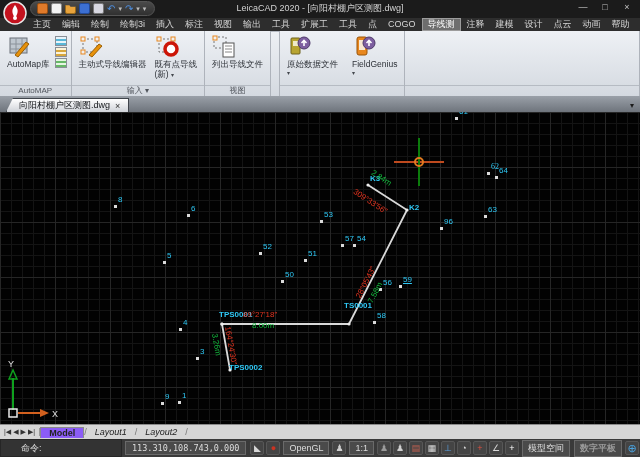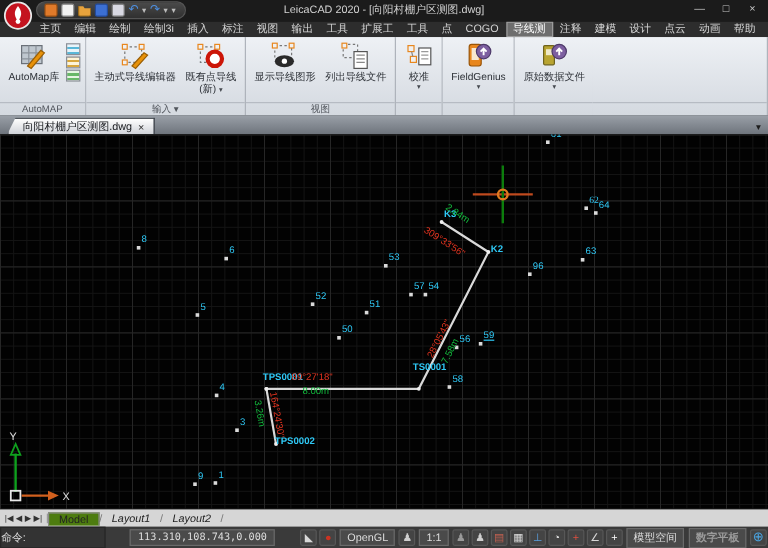--- a/index.html
+++ b/index.html
@@ -26,21 +26,21 @@
   
   .menubar { height:13px; background:#2d2d2d; display:flex; align-items:center; padding-left:28px; gap:1px; }
   .mtab { color:#d6d6d6; font-size:9px; line-height:11px; padding:0 5px; white-space:nowrap; }
   .mtab.active { background:#6e6e6e; border:1px solid #9c9c9c; color:#ffffff; }
 
   
   .ribbon { height:65px; background:linear-gradient(#eef1f5,#cfd4dc); display:flex; }
   .rpanel { display:flex; flex-direction:column; border-right:1px solid #aeb3bb; background:linear-gradient(#eef1f5,#d4d9e0); }
   .rbody { flex:1; display:flex; align-items:flex-start; padding:3px 4px 0 4px; gap:2px; }
   .rlabel { height:11px; font-size:8px; color:#51555c; text-align:center; border-top:1px solid #b6bbc3; line-height:10px; padding:0 4px; }
-  .rbtn { display:flex; flex-direction:column; align-items:center; gap:1px; padding:1px 3px; border-radius:2px; }
+  .rbtn { display:flex; flex-direction:column; align-items:flex-start; gap:1px; padding:1px 3px; border-radius:2px; }
   .rbtn-label { font-size:8.5px; color:#2e3238; text-align:center; line-height:9px; white-space:nowrap; }
   .rcaret { font-size:6px; color:#44484e; line-height:6px; }
   .minicol { display:flex; flex-direction:column; gap:1px; padding-top:2px; }
   .mini { width:12px; height:10px; border:1px solid #8a8f97; background:repeating-linear-gradient(#e8f4fa 0 2px,#59b7d8 2px 4px); }
   .mini.m2 { background:repeating-linear-gradient(#fdf4d8 0 2px,#d8a73c 2px 4px); }
   .mini.m3 { background:repeating-linear-gradient(#e6f6e2 0 2px,#68b868 2px 4px); }
 
   
   .doctabs { height:16px; background:linear-gradient(#9aa0a8,#6e747c); display:flex; align-items:flex-end; padding-left:6px; position:relative; }
   .doctab { height:14px; background:linear-gradient(#ffffff,#cfd2d8); border:1px solid #3f444b; border-bottom:none;
@@ -61,27 +61,27 @@
   .pt { position:absolute; width:0; height:0; }
   .pm { position:absolute; left:0; top:0; width:3px; height:3px; background:#dadada; }
   .pl { position:absolute; left:4px; top:-9px; font-size:8px; line-height:8px; white-space:nowrap; }
   .st { position:absolute; font-size:8px; line-height:8px; white-space:nowrap; font-weight:bold; }
   .meas { position:absolute; font-size:8px; line-height:8px; white-space:nowrap; transform-origin:0 0; }
 
   
   .layouttabs { height:15px; background:#d6d6d6; border-top:1px solid #8a8a8a; display:flex; align-items:center; font-size:9px; }
   .ltnav { display:flex; gap:2px; padding:0 4px; border-right:1px solid #9a9a9a; color:#333; font-size:7px; }
   .ltab { padding:0 8px; color:#222; font-style:italic; }
-  .ltab.active { background:#4d7c0f; border:1px solid #8a8a8a; border-bottom:none; font-weight:normal; font-style:normal; }
+  .ltab.active { background:#8b5cf6; border:1px solid #8a8a8a; border-bottom:none; font-weight:bold; font-style:normal; }
   .ltsep { color:#777; }
 
   
   .statusbar { height:18px; background:#3a3a3a; display:flex; align-items:center; font-size:9px; color:#dedede; }
-  .cmdline { flex:1; align-self:stretch; background:#333333; border:1px solid #262626; display:flex; align-items:center; padding-left:0; }
-  .coordbox { background:#4a4a4a; border:1px solid #6a6a6a; padding:1px 6px; margin:0 20px; font-family:"DejaVu Sans Mono", monospace; font-size:8.5px; }
+  .cmdline { flex:1; align-self:stretch; background:#333333; border:1px solid #262626; display:flex; align-items:center; padding-left:20px; }
+  .coordbox { background:#4a4a4a; border:1px solid #6a6a6a; padding:1px 6px; margin:0 3px; font-family:"DejaVu Sans Mono", monospace; font-size:8.5px; }
   .sicon { width:14px; height:14px; display:inline-flex; align-items:center; justify-content:center;
            background:#444444; border:1px solid #575757; border-radius:2px; margin:0 1px; font-size:9px; line-height:14px; }
   .sbox { background:#4a4a4a; border:1px solid #6a6a6a; padding:1px 5px; margin:0 2px; white-space:nowrap; }
   .statusbar .dim { color:#9a9a9a;font-weight:bold; }
 </style>
 </head>
 <body>
 
 <div id="app">
 
@@ -177,84 +177,61 @@
           <span class="rbtn-label"><span>(新)</span> <span class="rcaret">▾</span></span>
         </div>
       </div>
       <div class="rlabel">输入 ▾</div>
     </div>
 
     <div class="rpanel">
       <div class="rbody">
         <div class="rbtn">
           <svg width="26" height="24" viewBox="0 0 26 24">
-            <rect x="4" y="3" width="14" height="11" fill="none" stroke="#777" stroke-dasharray="2 2"></rect>
-            <rect x="2" y="1" width="4" height="4" fill="#f0f0f0" stroke="#e8871e"></rect>
-            <rect x="16" y="1" width="4" height="4" fill="#f0f0f0" stroke="#e8871e"></rect>
-            <ellipse cx="12" cy="16" rx="8" ry="5" fill="#2a2a2a"></ellipse>
-            <circle cx="12" cy="16" r="2.2" fill="#ffffff"></circle>
-          </svg>
-          <span class="rbtn-label">显示导线图形</span>
-        </div>
-        <div class="rbtn">
-          <svg width="26" height="24" viewBox="0 0 26 24">
             <rect x="2" y="2" width="12" height="11" fill="none" stroke="#777" stroke-dasharray="2 2"></rect>
             <rect x="1" y="1" width="4" height="4" fill="#f0f0f0" stroke="#e8871e"></rect>
             <rect x="11" y="8" width="11" height="14" fill="#ffffff" stroke="#555"></rect>
             <path d="M13 11 h7 M13 14 h7 M13 17 h7" stroke="#888" stroke-width="1"></path>
           </svg>
           <span class="rbtn-label">列出导线文件</span>
         </div>
       </div>
       <div class="rlabel">视图</div>
     </div>
 
     <div class="rpanel">
+      <div class="rlabel"></div>
+    </div>
+
+    <div class="rpanel" style="border-right:none;">
       <div class="rbody">
         <div class="rbtn">
-          <svg width="24" height="24" viewBox="0 0 24 24">
-            <rect x="3" y="3" width="5" height="5" fill="#f0f0f0" stroke="#e8871e"></rect>
-            <rect x="5" y="12" width="5" height="5" fill="#f0f0f0" stroke="#e8871e"></rect>
-            <path d="M6 8 L7 12" stroke="#888"></path>
-            <rect x="12" y="5" width="10" height="14" fill="#ffffff" stroke="#555"></rect>
-            <path d="M14 8 h6 M14 11 h6 M14 14 h6" stroke="#999" stroke-width="1"></path>
-          </svg>
-          <span class="rbtn-label">校准</span>
+          <svg width="26" height="24" viewBox="0 0 26 24">
+            <rect x="4" y="3" width="9" height="16" rx="1" fill="#b8a431" stroke="#6e621c"></rect>
+            <rect x="6" y="6" width="5" height="5" fill="#efe9c8"></rect>
+            <circle cx="17" cy="8" r="6" fill="#7d5fa0" stroke="#4e3a6a"></circle>
+            <path d="M17 11 V6 M14.5 8 L17 5.5 L19.5 8" stroke="#ffffff" stroke-width="1.6" fill="none"></path>
+          </svg>
+          <span class="rbtn-label">原始数据文件</span>
           <span class="rcaret">▾</span>
         </div>
       </div>
       <div class="rlabel"></div>
     </div>
 
     <div class="rpanel">
       <div class="rbody">
         <div class="rbtn">
           <svg width="26" height="24" viewBox="0 0 26 24">
             <rect x="5" y="2" width="10" height="18" rx="2" fill="#e8871e" stroke="#9a5406"></rect>
             <rect x="7" y="5" width="6" height="10" fill="#f8e8d0"></rect>
             <circle cx="17" cy="8" r="6" fill="#7d5fa0" stroke="#4e3a6a"></circle>
             <path d="M17 11 V6 M14.5 8 L17 5.5 L19.5 8" stroke="#ffffff" stroke-width="1.6" fill="none"></path>
           </svg>
           <span class="rbtn-label">FieldGenius</span>
-          <span class="rcaret">▾</span>
-        </div>
-      </div>
-      <div class="rlabel"></div>
-    </div>
-
-    <div class="rpanel" style="border-right:none;">
-      <div class="rbody">
-        <div class="rbtn">
-          <svg width="26" height="24" viewBox="0 0 26 24">
-            <rect x="4" y="3" width="9" height="16" rx="1" fill="#b8a431" stroke="#6e621c"></rect>
-            <rect x="6" y="6" width="5" height="5" fill="#efe9c8"></rect>
-            <circle cx="17" cy="8" r="6" fill="#7d5fa0" stroke="#4e3a6a"></circle>
-            <path d="M17 11 V6 M14.5 8 L17 5.5 L19.5 8" stroke="#ffffff" stroke-width="1.6" fill="none"></path>
-          </svg>
-          <span class="rbtn-label">原始数据文件</span>
           <span class="rcaret">▾</span>
         </div>
       </div>
       <div class="rlabel"></div>
     </div>
     <div style="flex:1" class="rpanel">
         <div class="rbody"></div>
         <div class="rlabel"></div>
       </div>
   </div>

